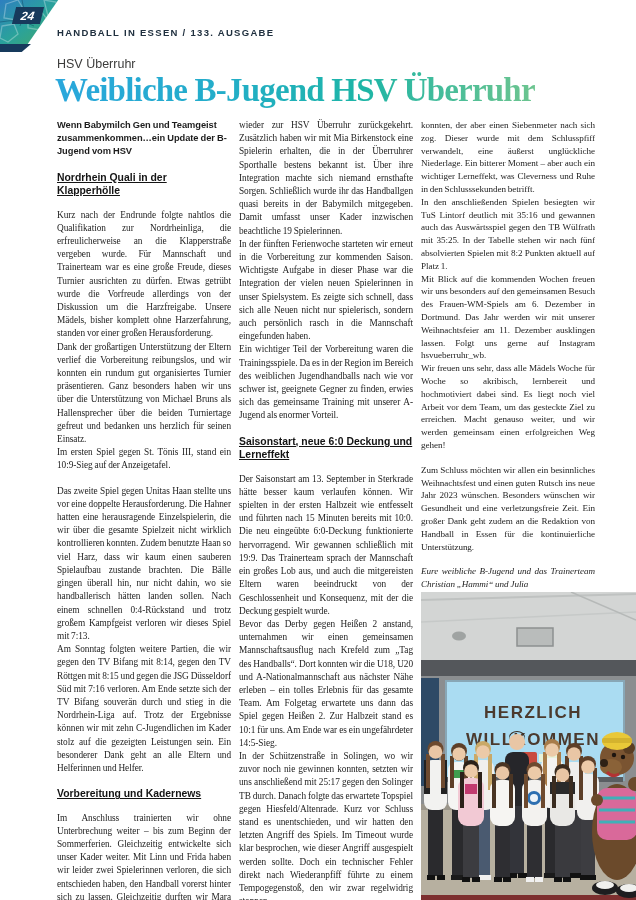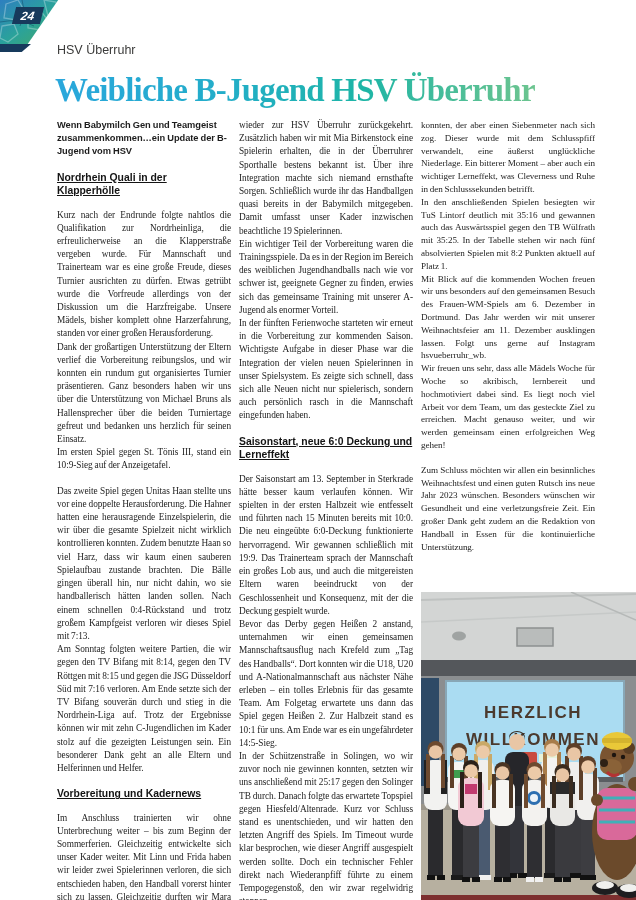--- a/index.html
+++ b/index.html
@@ -27,21 +27,21 @@
     font-family:"Liberation Sans", sans-serif; font-style:italic;
     font-weight:bold; font-size:12px; color:#ffffff; transform:skewX(5deg);
   }
   
   .kicker {
     position:absolute; left:57px; top:27px;
     font-family:"Liberation Sans", sans-serif; font-weight:bold;
     font-size:9.5px; letter-spacing:1.3px; color:#20303f;
   }
   .subtitle {
-    position:absolute; left:57px; top:43px;
+    position:absolute; left:57px; top:57px;
     font-family:"Liberation Sans", sans-serif; font-size:12.5px; color:#3b3b3a;
   }
   
   .title {
     position:absolute; left:55px; top:72px; width:560px;
     font-family:Liberation Serif, serif; font-weight:bold;
     font-size:33px; letter-spacing:-0.8px; white-space:nowrap;
     background:linear-gradient(90deg,#2aa7dc 0%,#23adc9 30%,#1db5a6 55%,#57c095 76%,#8ccb88 100%);
     -webkit-background-clip:text; background-clip:text; color:transparent;
   }
@@ -103,54 +103,56 @@
           <path d="M22,0 Q26,14 20,26"></path>
         </g>
       </svg>
     </div>
     <div class="corner-strip"></div>
     <div class="page-badge">
       <span>24</span>
     </div>
   </div>
 
+  <div class="kicker">HANDBALL IN ESSEN / 133. AUSGABE</div>
   <div class="subtitle">HSV Überruhr</div>
 
   <h1 class="title">Weibliche B-Jugend HSV Überruhr</h1>
 
   <div class="columns">
 
     <div class="col col-1">
       <p class="intro">Wenn Babymilch Gen und Teamgeist zusammenkommen…ein Update der B-Jugend vom HSV</p>
       <h3 class="subhead">Nordrhein Quali in der Klapperhölle</h3>
       <p>Kurz nach der Endrunde folgte nahtlos die Qualifikation zur Nordrheinliga, die erfreulicherweise an die Klapperstraße vergeben wurde. Für Mannschaft und Trainerteam war es eine große Freude, dieses Turnier ausrichten zu dürfen. Etwas getrübt wurde die Vorfreude allerdings von der Diskussion um die Harzfreigabe. Unsere Mädels, bisher komplett ohne Harzerfahrung, standen vor einer großen Herausforderung.</p>
       <p>Dank der großartigen Unterstützung der Eltern verlief die Vorbereitung reibungslos, und wir konnten ein rundum gut organisiertes Turnier präsentieren. Ganz besonders haben wir uns über die Unterstützung von Michael Bruns als Hallensprecher über die beiden Turniertage gefreut und bedanken uns herzlich für seinen Einsatz.</p>
       <p>Im ersten Spiel gegen St. Tönis III, stand ein 10:9-Sieg auf der Anzeigetafel.</p>
       <p class="gap-top">Das zweite Spiel gegen Unitas Haan stellte uns vor eine doppelte Herausforderung. Die Hahner hatten eine herausragende Einzelspielerin, die wir über die gesamte Spielzeit nicht wirklich kontrollieren konnten. Zudem benutzte Haan so viel Harz, dass wir kaum einen sauberen Spielaufbau zustande brachten. Die Bälle gingen überall hin, nur nicht dahin, wo sie handballerisch hätten landen sollen. Nach einem schnellen 0:4-Rückstand und trotz großem Kampfgeist verloren wir dieses Spiel mit 7:13.</p>
       <p>Am Sonntag folgten weitere Partien, die wir gegen den TV Bifang mit 8:14, gegen den TV Röttgen mit 8:15 und gegen die JSG Düsseldorf Süd mit 7:16 verloren. Am Ende setzte sich der TV Bifang souverän durch und stieg in die Nordrhein-Liga auf. Trotz der Ergebnisse können wir mit zehn C-Jugendlichen im Kader stolz auf die gezeigten Leistungen sein. Ein besonderer Dank geht an alle Eltern und Helferinnen und Helfer.</p>
       <h3 class="subhead">Vorbereitung und Kadernews</h3>
       <p>Im Anschluss trainierten wir ohne Unterbrechung weiter – bis zum Beginn der Sommerferien. Gleichzeitig entwickelte sich unser Kader weiter. Mit Linn und Frida haben wir leider zwei Spielerinnen verloren, die sich entschieden haben, den Handball vorerst hinter sich zu lassen. Gleichzeitig durften wir Mara König, Ella Kellermann und Ella Pösse bei uns begrüßen – alle drei kamen von SuS Haarzopf. Auch Nina Sixel ist</p>
     </div>
 
     <div class="col col-2">
       <p>wieder zur HSV Überruhr zurückgekehrt. Zusätzlich haben wir mit Mia Birkenstock eine Spielerin erhalten, die in der Überruhrer Sporthalle bestens bekannt ist. Über ihre Integration machte sich niemand ernsthafte Sorgen. Schließlich wurde ihr das Handballgen quasi bereits in der Babymilch mitgegeben. Damit umfasst unser Kader inzwischen beachtliche 19 Spielerinnen.</p>
+      <p>In der fünften Ferienwoche starteten wir erneut in die Vorbereitung zur kommenden Saison. Wichtigste Aufgabe in dieser Phase war die Integration der vielen neuen Spielerinnen in unser Spielsystem. Es zeigte sich schnell, dass sich alle Neuen nicht nur spielerisch, sondern auch persönlich rasch in die Mannschaft eingefunden haben.</p>
       <p>Ein wichtiger Teil der Vorbereitung waren die Trainingsspiele. Da es in der Region im Bereich des weiblichen Jugendhandballs nach wie vor schwer ist, geeignete Gegner zu finden, erwies sich das gemeinsame Training mit unserer A-Jugend als enormer Vorteil.</p>
-      <p>In der fünften Ferienwoche starteten wir erneut in die Vorbereitung zur kommenden Saison. Wichtigste Aufgabe in dieser Phase war die Integration der vielen neuen Spielerinnen in unser Spielsystem. Es zeigte sich schnell, dass sich alle Neuen nicht nur spielerisch, sondern auch persönlich rasch in die Mannschaft eingefunden haben.</p>
       <h3 class="subhead">Saisonstart, neue 6:0 Deckung und Lerneffekt</h3>
       <p>Der Saisonstart am 13. September in Sterkrade hätte besser kaum verlaufen können. Wir spielten in der ersten Halbzeit wie entfesselt und führten nach 15 Minuten bereits mit 10:0. Die neu eingeübte 6:0-Deckung funktionierte hervorragend. Wir gewannen schließlich mit 19:9. Das Trainerteam sprach der Mannschaft ein großes Lob aus, und auch die mitgereisten Eltern waren beeindruckt von der Geschlossenheit und Konsequenz, mit der die Deckung gespielt wurde.</p>
       <p>Bevor das Derby gegen Heißen 2 anstand, unternahmen wir einen gemeinsamen Mannschaftsausflug nach Krefeld zum „Tag des Handballs“. Dort konnten wir die U18, U20 und A-Nationalmannschaft aus nächster Nähe erleben – ein tolles Erlebnis für das gesamte Team. Am Folgetag erwartete uns dann das Spiel gegen Heißen 2. Zur Halbzeit stand es 10:1 für uns. Am Ende war es ein ungefährdeter 14:5-Sieg.</p>
       <p>In der Schützenstraße in Solingen, wo wir zuvor noch nie gewinnen konnten, setzten wir uns anschließend mit 25:17 gegen den Solinger TB durch. Danach folgte das erwartete Topspiel gegen Hiesfeld/Altenrade. Kurz vor Schluss stand es unentschieden, und wir hatten den letzten Angriff des Spiels. Im Timeout wurde klar besprochen, wie dieser Angriff ausgespielt werden sollte. Doch ein technischer Fehler direkt nach Wiederanpfiff führte zu einem Tempogegenstoß, den wir zwar regelwidrig stoppen</p>
     </div>
 
     <div class="col col-3">
       <p>konnten, der aber einen Siebenmeter nach sich zog. Dieser wurde mit dem Schlusspfiff verwandelt, eine äußerst unglückliche Niederlage. Ein bitterer Moment – aber auch ein wichtiger Lerneffekt, was Cleverness und Ruhe in den Schlusssekunden betrifft.</p>
       <p>In den anschließenden Spielen besiegten wir TuS Lintorf deutlich mit 35:16 und gewannen auch das Auswärtsspiel gegen den TB Wülfrath mit 35:25. In der Tabelle stehen wir nach fünf absolvierten Spielen mit 8:2 Punkten aktuell auf Platz 1.</p>
       <p>Mit Blick auf die kommenden Wochen freuen wir uns besonders auf den gemeinsamen Besuch des Frauen-WM-Spiels am 6. Dezember in Dortmund. Das Jahr werden wir mit unserer Weihnachtsfeier am 11. Dezember ausklingen lassen. Folgt uns gerne auf Instagram hsvueberruhr_wb.</p>
       <p>Wir freuen uns sehr, dass alle Mädels Woche für Woche so akribisch, lernbereit und hochmotiviert dabei sind. Es liegt noch viel Arbeit vor dem Team, um das gesteckte Ziel zu erreichen. Macht genauso weiter, und wir werden gemeinsam einen erfolgreichen Weg gehen!</p>
       <p class="gap-top">Zum Schluss möchten wir allen ein besinnliches Weihnachtsfest und einen guten Rutsch ins neue Jahr 2023 wünschen. Besonders wünschen wir Gesundheit und eine verletzungsfreie Zeit. Ein großer Dank geht zudem an die Redaktion von Handball in Essen für die kontinuierliche Unterstützung.</p>
+      <p class="signoff">Eure weibliche B-Jugend und das Trainerteam Christian „Hammi“ und Julia</p>
     </div>
 
   </div>
 
   <div class="photo">
     <svg viewBox="0 0 215 308" preserveAspectRatio="none">
 
       <g>
         <rect x="0" y="0" width="215" height="70" fill="#d3d5d4"></rect>
         <path d="M0,8 L215,2" stroke="#bfc2c1" stroke-width="2" fill="none"></path>

